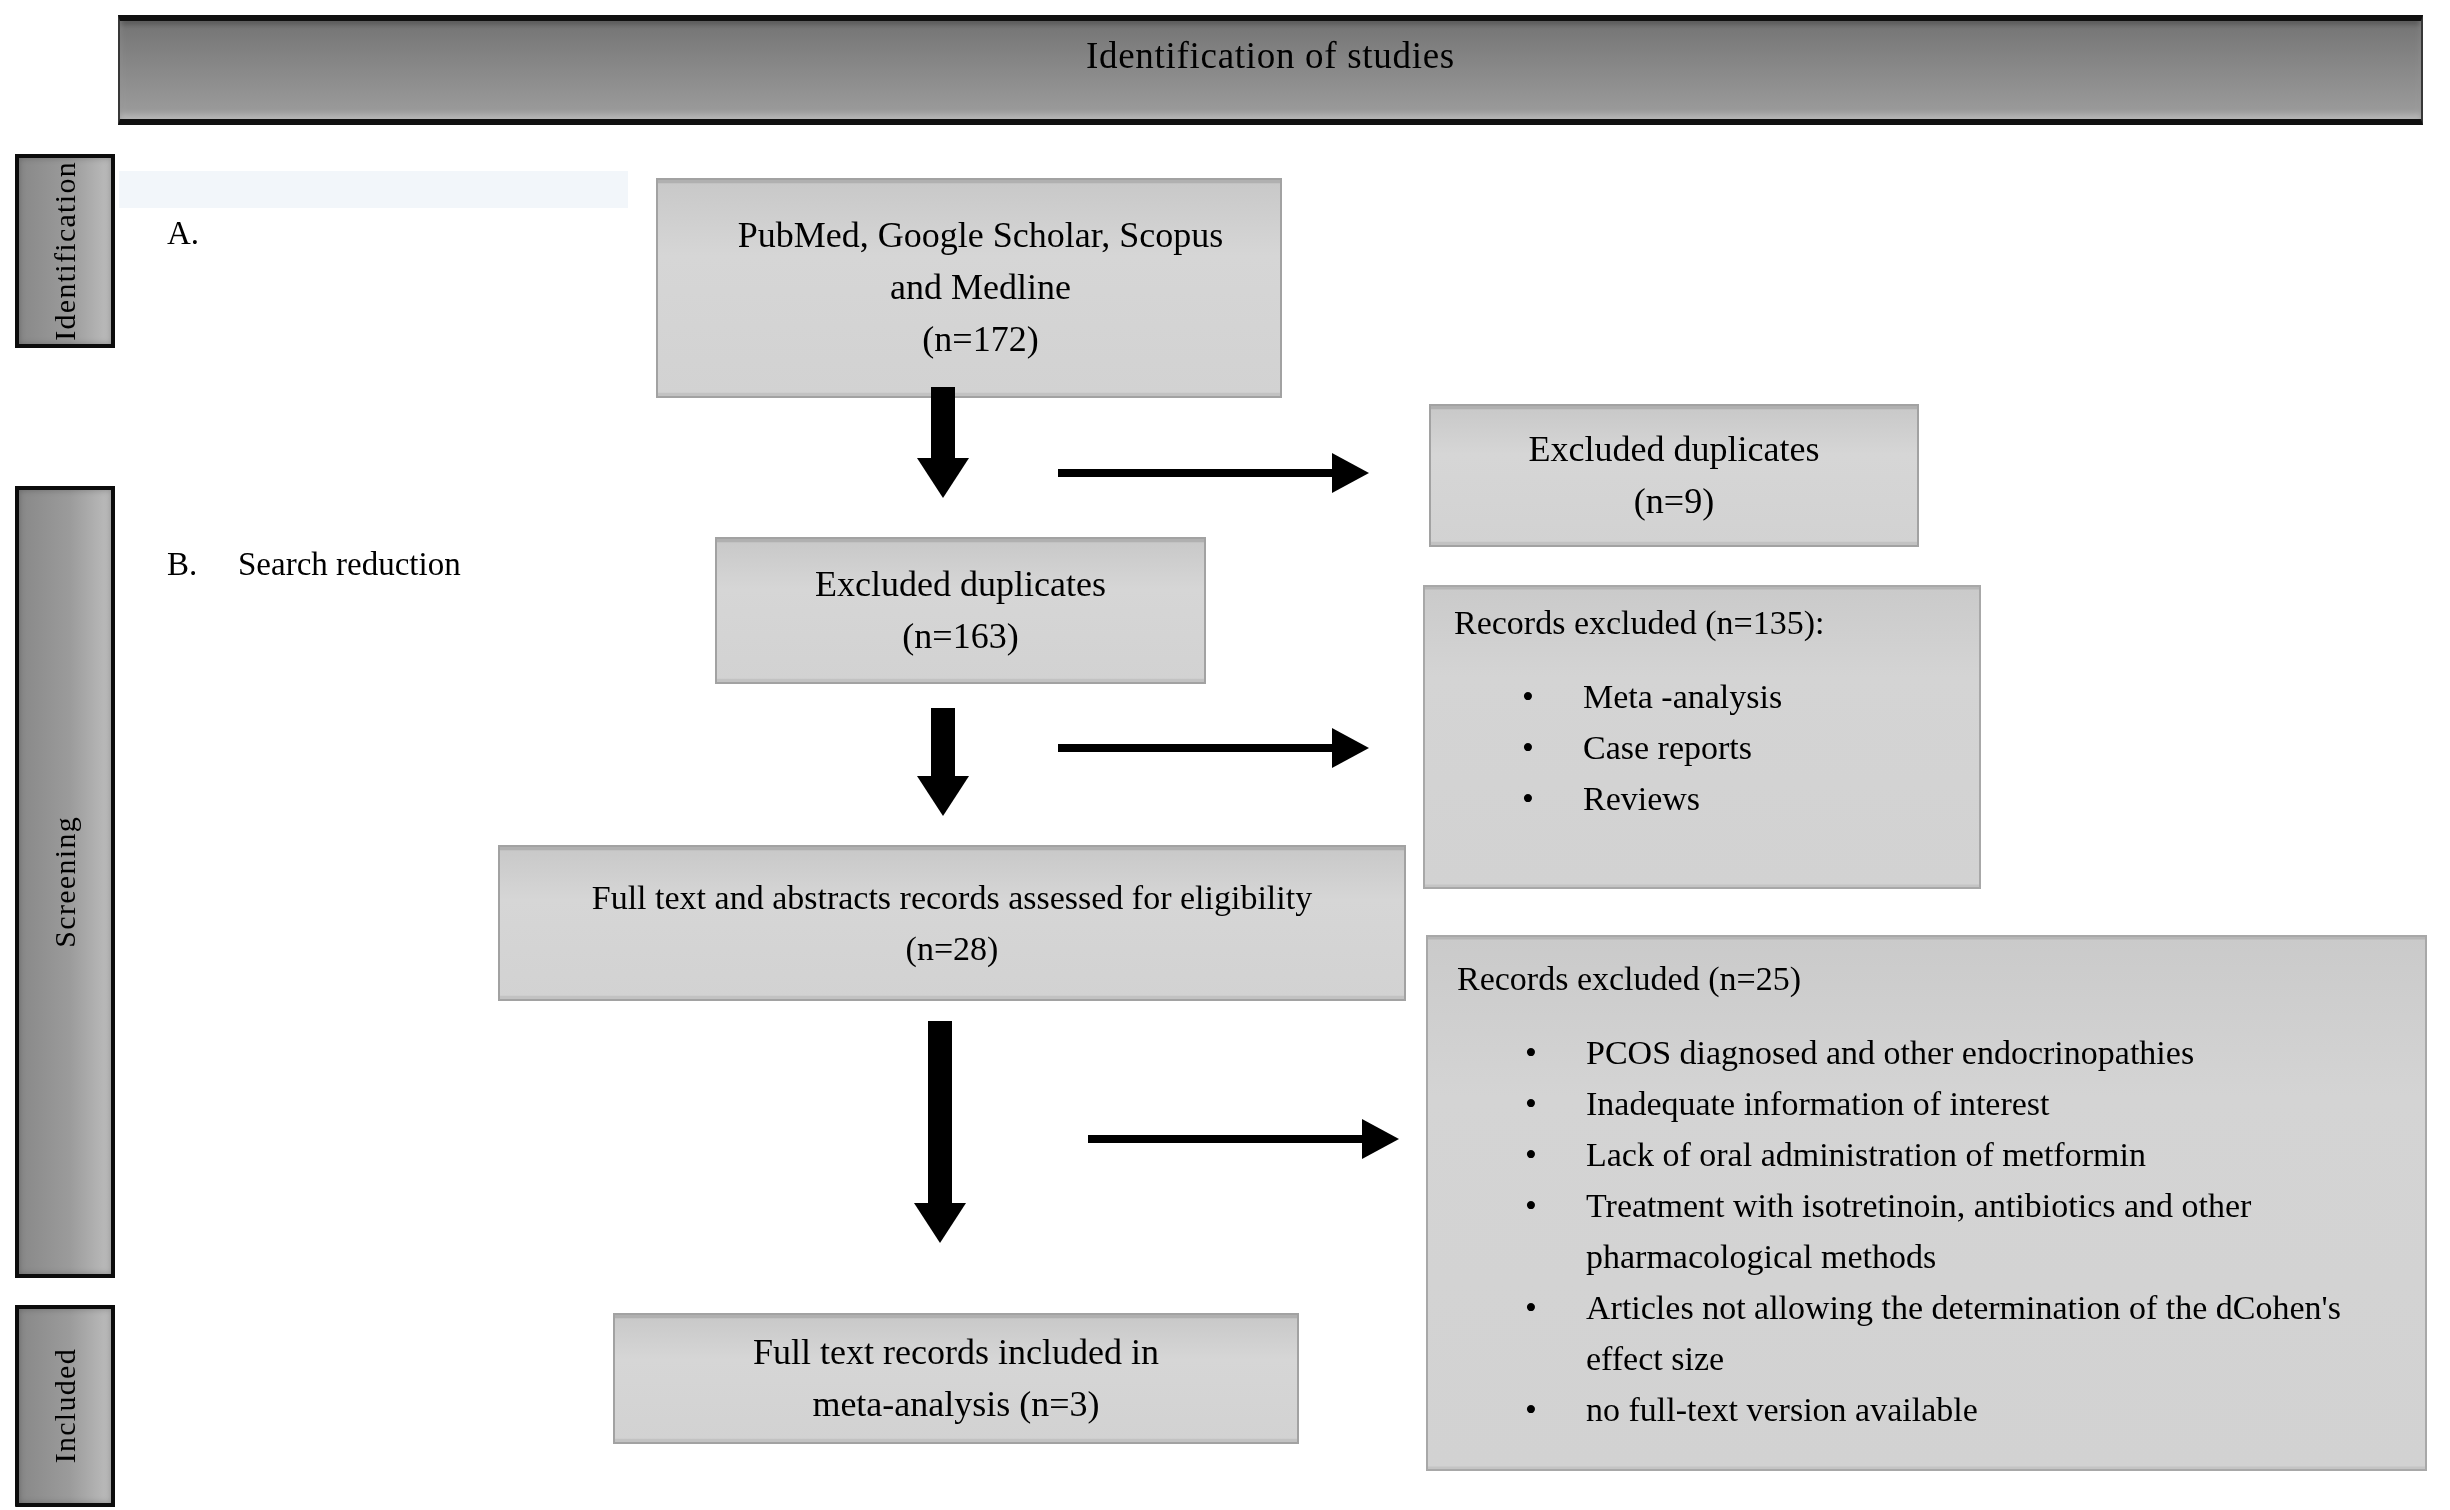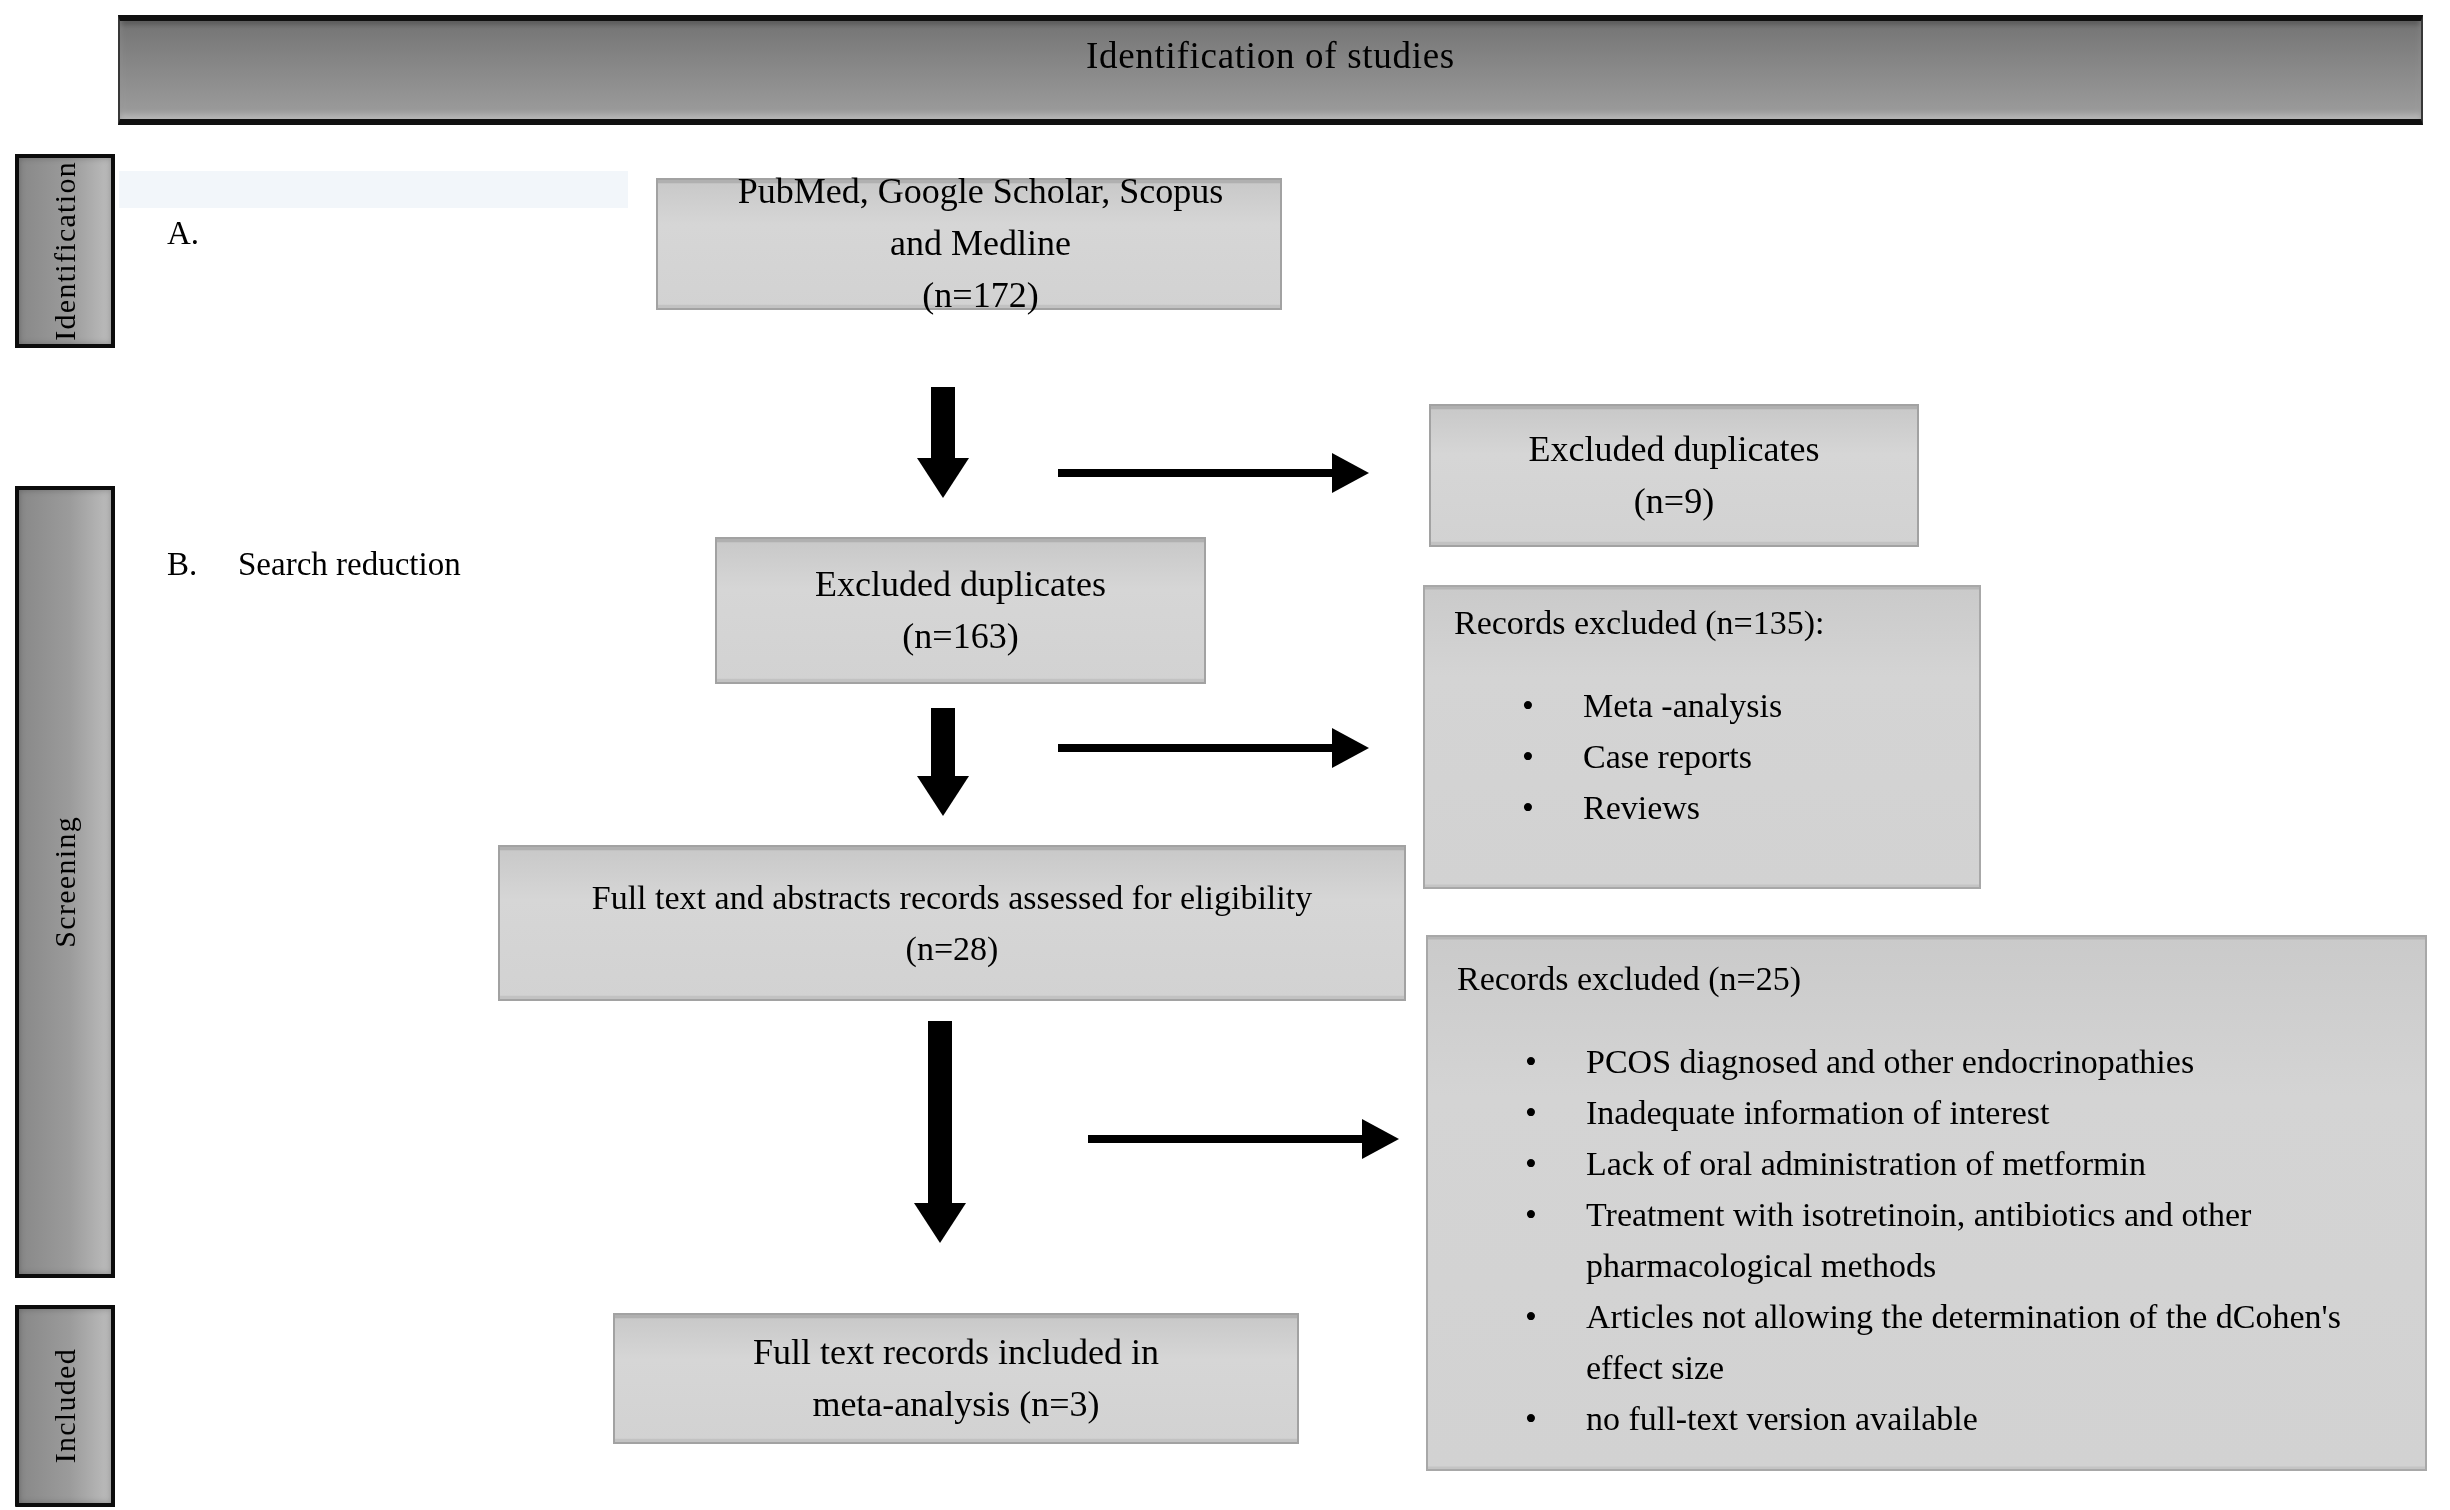--- a/index.html
+++ b/index.html
@@ -54,37 +54,37 @@
     position:absolute;box-sizing:border-box;
     background:linear-gradient(180deg,#c8c8c8 0%,#d6d6d6 35%,#d2d2d2 100%);
     border:2px solid #a2a2a2;
     box-shadow:inset 0 3.3px 0 #b0b0b0, inset 0 -3.3px 0 #c2c2c2;
   }
   .fbox.center{
     display:flex;flex-direction:column;align-items:center;justify-content:center;
     text-align:center;font-size:36px;line-height:1.44;
   }
   .fbox .nw{white-space:nowrap;}
-  #box-databases{left:656px;top:178px;width:626px;height:132px;padding-left:23px;}
+  #box-databases{left:656px;top:178px;width:626px;height:220px;padding-left:23px;}
   #box-dup9{left:1429px;top:404px;width:490px;height:143px;}
   #box-dup163{left:715px;top:537px;width:491px;height:147px;}
   #box-eligibility{left:498px;top:845px;width:908px;height:156px;font-size:34px;line-height:1.5;}
   #box-included{left:613px;top:1313px;width:686px;height:131px;font-family:Liberation Serif, serif;}
 
   
   .rbox{
     position:absolute;box-sizing:border-box;
     background:linear-gradient(180deg,#cacaca 0%,#d4d4d4 30%,#d2d2d2 100%);
     border:2px solid #a8a8a8;
     box-shadow:inset 0 2.6px 0 #b6b6b6, inset 0 -2.6px 0 #c4c4c4;
     font-size:34px;padding:17px 24px 0 29px;
   }
   #box-r135{left:1423px;top:585px;width:558px;height:304px;}
   #box-r25{left:1426px;top:935px;width:1001px;height:536px;padding-top:22.5px;}
-  .rbox ul{list-style:none;margin:38px 0 0 0;padding:0;}
+  .rbox ul{list-style:none;margin:29px 0 0 0;padding:0;}
   .rbox li{position:relative;padding-left:129px;line-height:1.5;}
   .rbox li::before{content:"\2022";position:absolute;left:68px;top:0;}
 
   
   .varrow{position:absolute;width:53px;}
   .varrow .shaft{position:absolute;left:50%;top:0;transform:translateX(-50%);width:24px;background:#000;}
   .varrow .head{
     position:absolute;bottom:0;left:50%;transform:translateX(-50%);
     width:0;height:0;border-left:26.4px solid transparent;border-right:26.4px solid transparent;
     border-top:40px solid #000;

